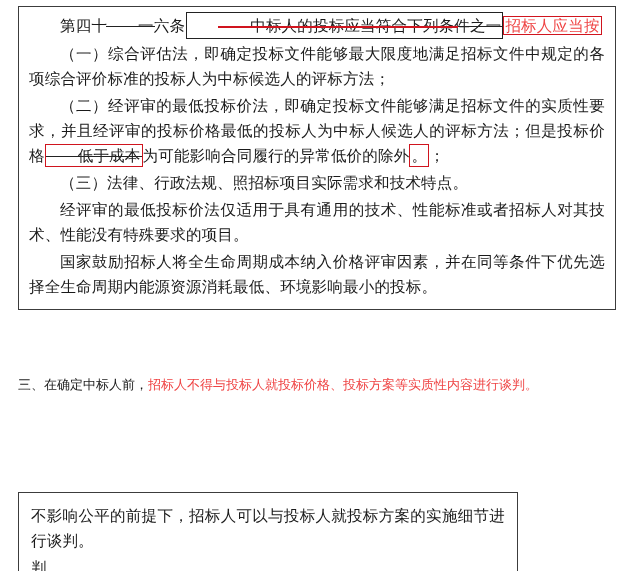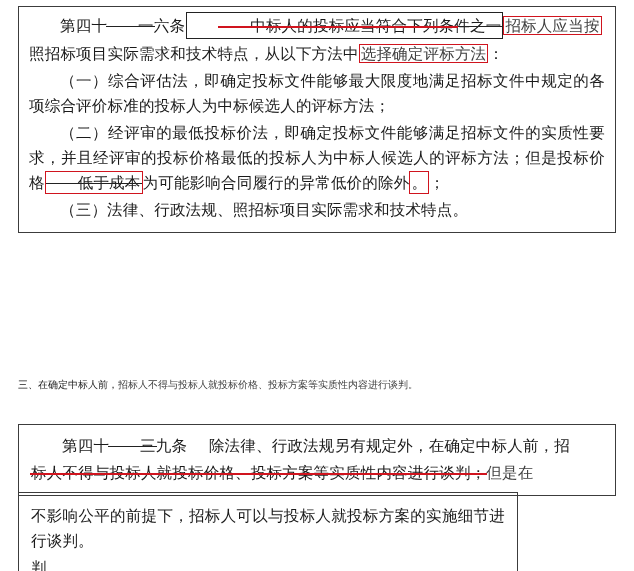--- a/index.html
+++ b/index.html
@@ -57,21 +57,21 @@
     line-height: 25px;
     text-align: justify;
     text-justify: inter-ideograph;
     letter-spacing: 0.2px;
   }
   p.para:last-child { margin-bottom: 0; }
   .indent2 { text-indent: 2em; }
 
   
   .hl-red {
-    color: #404040;
+    color: #ef4444;
     margin-top: 36px;
   }
   .box-red {
     border: 1.3px solid #d0141e;
     padding: 0 1px;
   }
   .box-red-thin {
     border: 1px solid #d0141e;
     padding: 2px 1px;
   }
@@ -108,68 +108,59 @@
     background: #d0141e;
     height: 1.6px;
   }
 
   
   .mid-note {
     position: absolute;
     left: 18px;
     top: 372px;
     width: 600px;
-    font-size: 10px;
+    font-size: 13px;
     line-height: 26px;
     text-align: justify;
     text-justify: inter-ideograph;
   }
 
   
   .txt { white-space: normal; margin-top: 16px; }
 </style>
 </head>
 <body>
 
 <div class="page">
 
   <div class="box box-1">
 
     <p class="para indent2" style="position:relative;">
       <span class="txt">第四十</span><span class="strike-black">一</span><span class="txt">六条</span><span style="display:inline-block;border:1px solid #222;padding:0 1px;margin-left:1px;"><span class="strike-black">中标人的投标应当符合下列条件之一</span></span><span class="box-red hl-red">招标人应当按</span>
     </p>
 
-    <p class="para">
-      <span class="txt">照招标项目实际需求和技术特点，从以下方法中</span><span class="box-red hl-red">选择确定评标方法</span><span class="txt">：</span>
-    </p>
 
     <p class="para indent2">（一）综合评估法，即确定投标文件能够最大限度地满足招标文件中规定的各项综合评价标准的投标人为中标候选人的评标方法；</p>
 
     <p class="para indent2">
       <span class="txt">（二）经评审的最低投标价法，即确定投标文件能够满足招标文件的实质性要求，并且经评审的投标价格最低的投标人为中标人候选人的评标方法；但是投标价格</span><span class="box-red-thin"><span class="strike-black">低于成本</span></span><span class="txt">为可能影响合同履行的异常低价的除外</span><span class="box-red-thin">。</span><span class="txt">；</span>
     </p>
 
     <p class="para indent2">（三）法律、行政法规、照招标项目实际需求和技术特点。</p>
 
+    <p class="para indent2">经评审的最低投标价法仅适用于具有通用的技术、性能标准或者招标人对其技术、性能没有特殊要求的项目。</p>
 
+    <p class="para indent2">国家鼓励招标人将全生命周期成本纳入价格评审因素，并在同等条件下优先选择全生命周期内能源资源消耗最低、环境影响最小的投标。</p>
   </div>
 
   <div class="cut-line" style="left:218px; top:26px; width:240px;"></div>
 
   <div class="mid-note">
     <span class="txt">三、在确定中标人前，</span><span class="hl-red">招标人不得与投标人就投标价格、投标方案等实质性内容进行谈判。</span>
   </div>
 
-  <div class="box box-2">
-    <p class="para indent2">
-      <span class="txt">第四十</span><span class="strike-black">三</span><span class="txt">九条</span><span style="display:inline-block;width:1.4em;"></span><span class="txt">除法律、行政法规另有规定外，在确定中标人前，招</span>
-    </p>
-    <p class="para">
-      <span class="strike-red">标人不得与投标人就投标价格、投标方案等实质性内容进行谈判；</span><span class="hl-red">但是在</span>
-    </p>
-  </div>
 
   <div class="box box-3">
     <p class="para">不影响公平的前提下，招标人可以与投标人就投标方案的实施细节进行谈判。</p>
     <p class="para">判。</p>
   </div>
 
 </div>
 
 </body></html>

